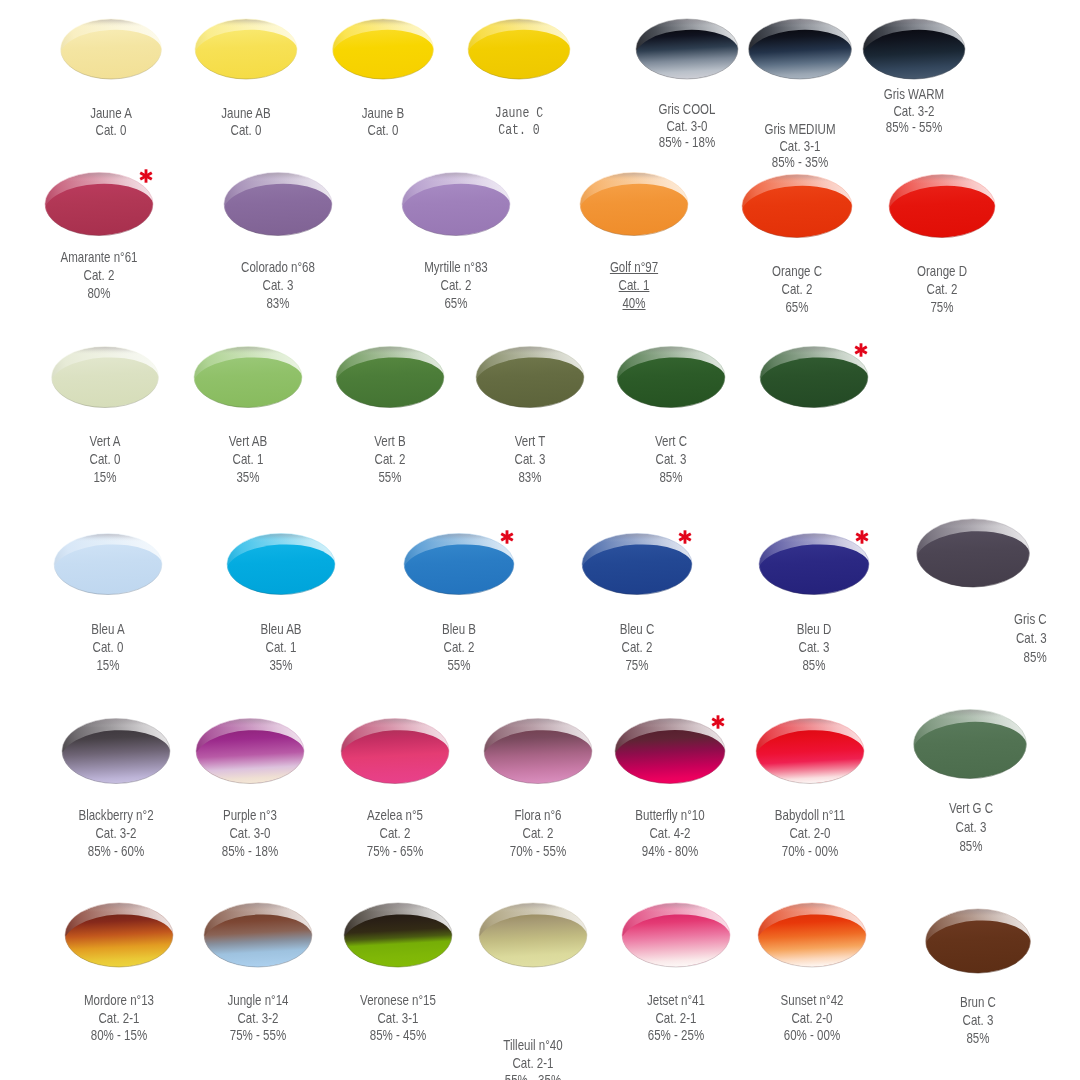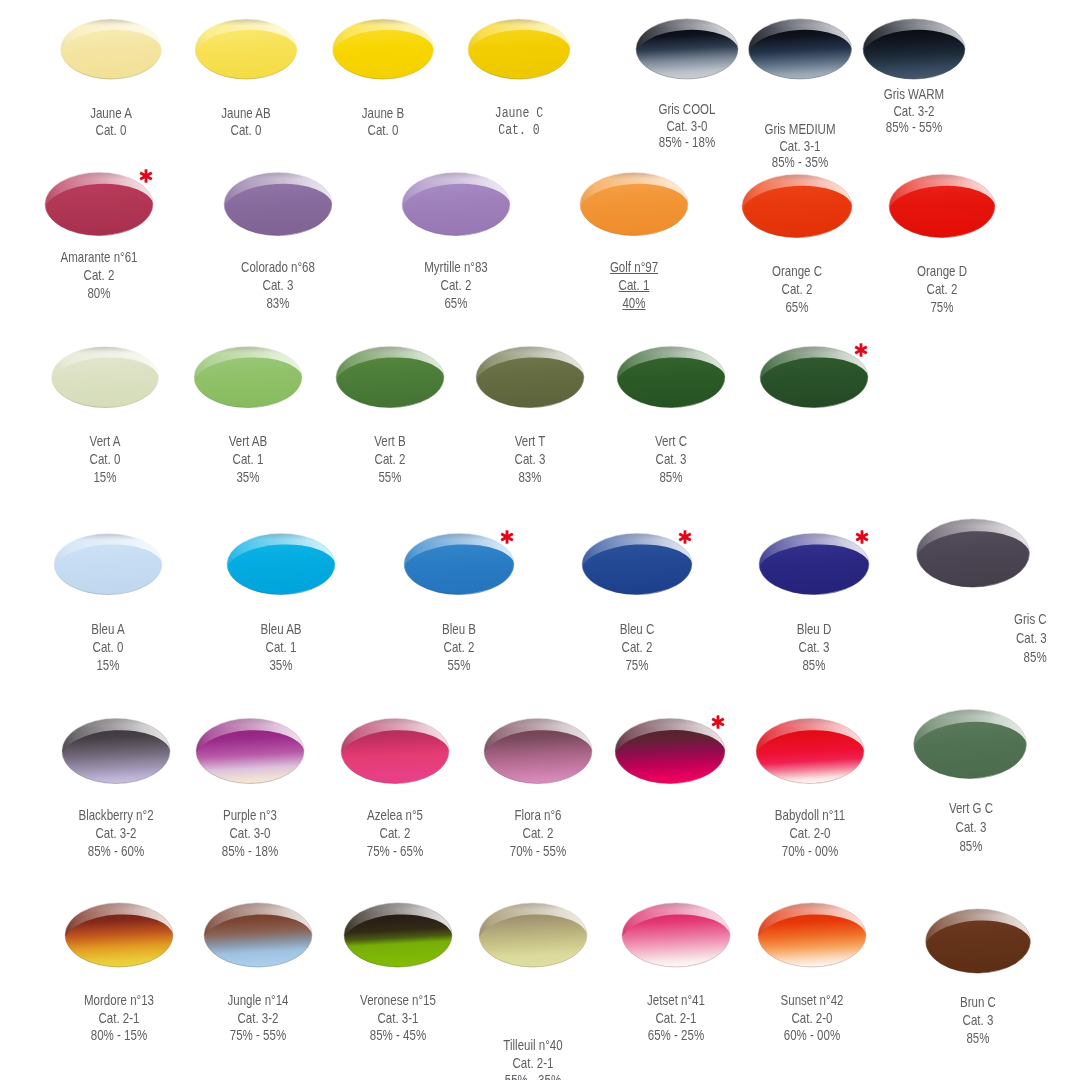--- a/index.html
+++ b/index.html
@@ -1515,20 +1515,25 @@
 <div class="label" style="left:305px;top:805.5px;line-height:18px;">
       <span>Azelea n°5</span>
       <span>Cat. 2</span>
       <span>75% - 65%</span>
     </div>
 <div class="label" style="left:448px;top:805.5px;line-height:18px;">
       <span>Flora n°6</span>
       <span>Cat. 2</span>
       <span>70% - 55%</span>
     </div>
+<div class="label" style="left:580px;top:805.5px;line-height:18px;">
+      <span>Butterfly n°10</span>
+      <span>Cat. 4-2</span>
+      <span>94% - 80%</span>
+    </div>
 <div class="star" style="left:710px;top:714px;"><svg viewBox="0 0 16 16" width="16" height="16">
         <g stroke="#e2061b" stroke-width="2.85" stroke-linecap="butt">
           <line x1="8" y1="1.3" x2="8" y2="14.7"></line>
           <line x1="2.2" y1="4.65" x2="13.8" y2="11.35"></line>
           <line x1="2.2" y1="11.35" x2="13.8" y2="4.65"></line>
         </g>
       </svg></div>
 <div class="label" style="left:720px;top:805.5px;line-height:18px;">
       <span>Babydoll n°11</span>
       <span>Cat. 2-0</span>

